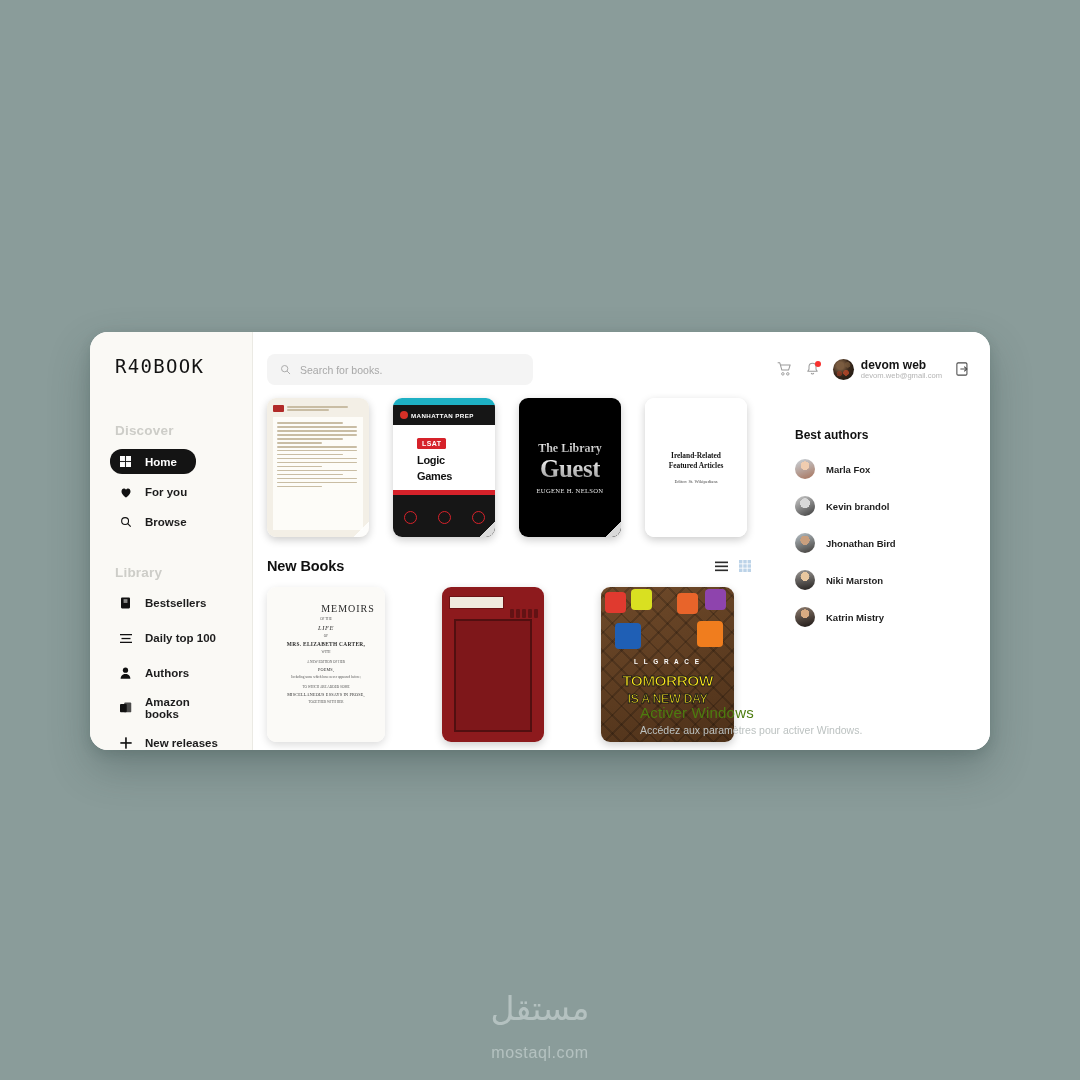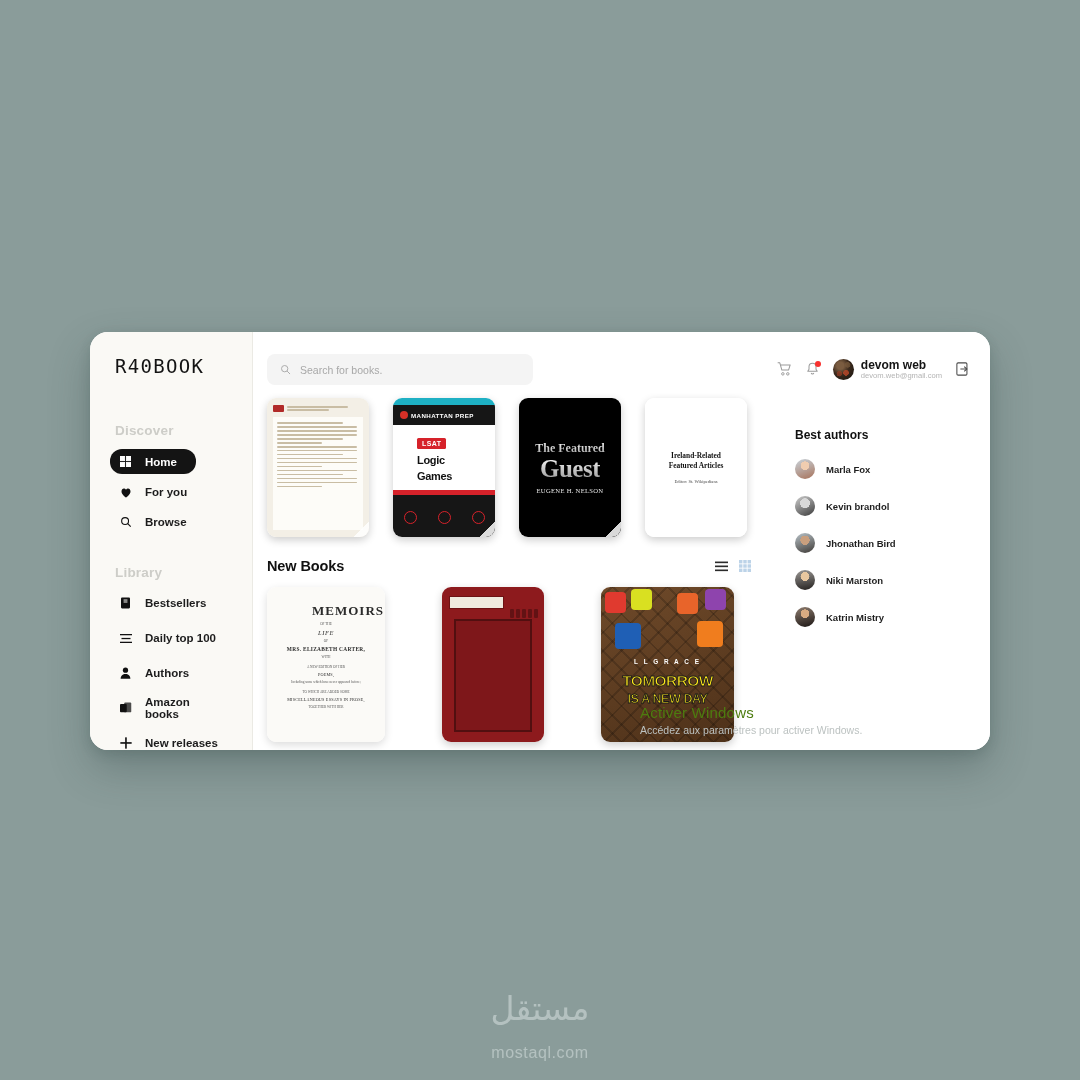--- a/index.html
+++ b/index.html
@@ -264,21 +264,21 @@
   }
   .cp-1 { font-family:"Liberation Serif", serif; font-size:7.4px; font-weight:700; color:#111; line-height:1.35; }
   .cp-2 { font-family:"Liberation Serif", serif; font-size:4.6px; color:#4a4a4a; margin-top:9px; }
 
   .cover-memoirs {
     width:100%;height:100%;background:#fbfaf7;
     display:flex;flex-direction:column;align-items:center;
     padding:16px 8px 0; text-align:center;
     font-family:"Liberation Serif", serif; color:#2b2b2b;
   }
-  .mm-t { font-size:13px; letter-spacing:1px; font-weight:700;margin-left:44px; }
+  .mm-t { font-size:10px; letter-spacing:1px; font-weight:400;margin-left:44px; }
   .mm-xs { font-size:3.4px; margin:3px 0; color:#555; }
   .mm-i { font-size:6.4px; font-style:italic; letter-spacing:.6px; }
   .mm-n { font-size:5.4px; font-weight:700; letter-spacing:.3px; }
   .mm-s { font-size:4.2px; letter-spacing:.2px; }
 
   .cover-red { width:100%;height:100%;background:#8d1a1d;position:relative;padding:9px 7px; }
   .cover-red .label { background:#f0eadf;height:13px;width:62%;border:1px solid #6d1214; }
   .cover-red .frame { position:absolute; left:12px; right:12px; top:32px; bottom:10px;
                       border:2px solid rgba(0,0,0,.35); background:rgba(0,0,0,.10); }
   .cover-red .ribs { position:absolute; right:6px; top:22px; display:flex; gap:2px; }
@@ -544,21 +544,21 @@
                   <span class="circ"></span>
                   <span class="circ"></span>
                   <span class="circ"></span>
                 </div>
             </div>
             <div class="dogear"></div>
           </div>
 
           <div class="book-card">
             <div class="cover-guest">
-              <div class="cg-1">The Featured</div>
+              <div class="cg-1">The Library</div>
               <div class="cg-2">Guest</div>
               <div class="cg-3">EUGENE H. NELSON</div>
             </div>
             <div class="dogear"></div>
           </div>
 
           <div class="book-card">
             <div class="cover-plain">
               <div class="cp-1">Ireland-Related Featured Articles</div>
               <div class="cp-2">Editor: St. Wikipedians</div>

